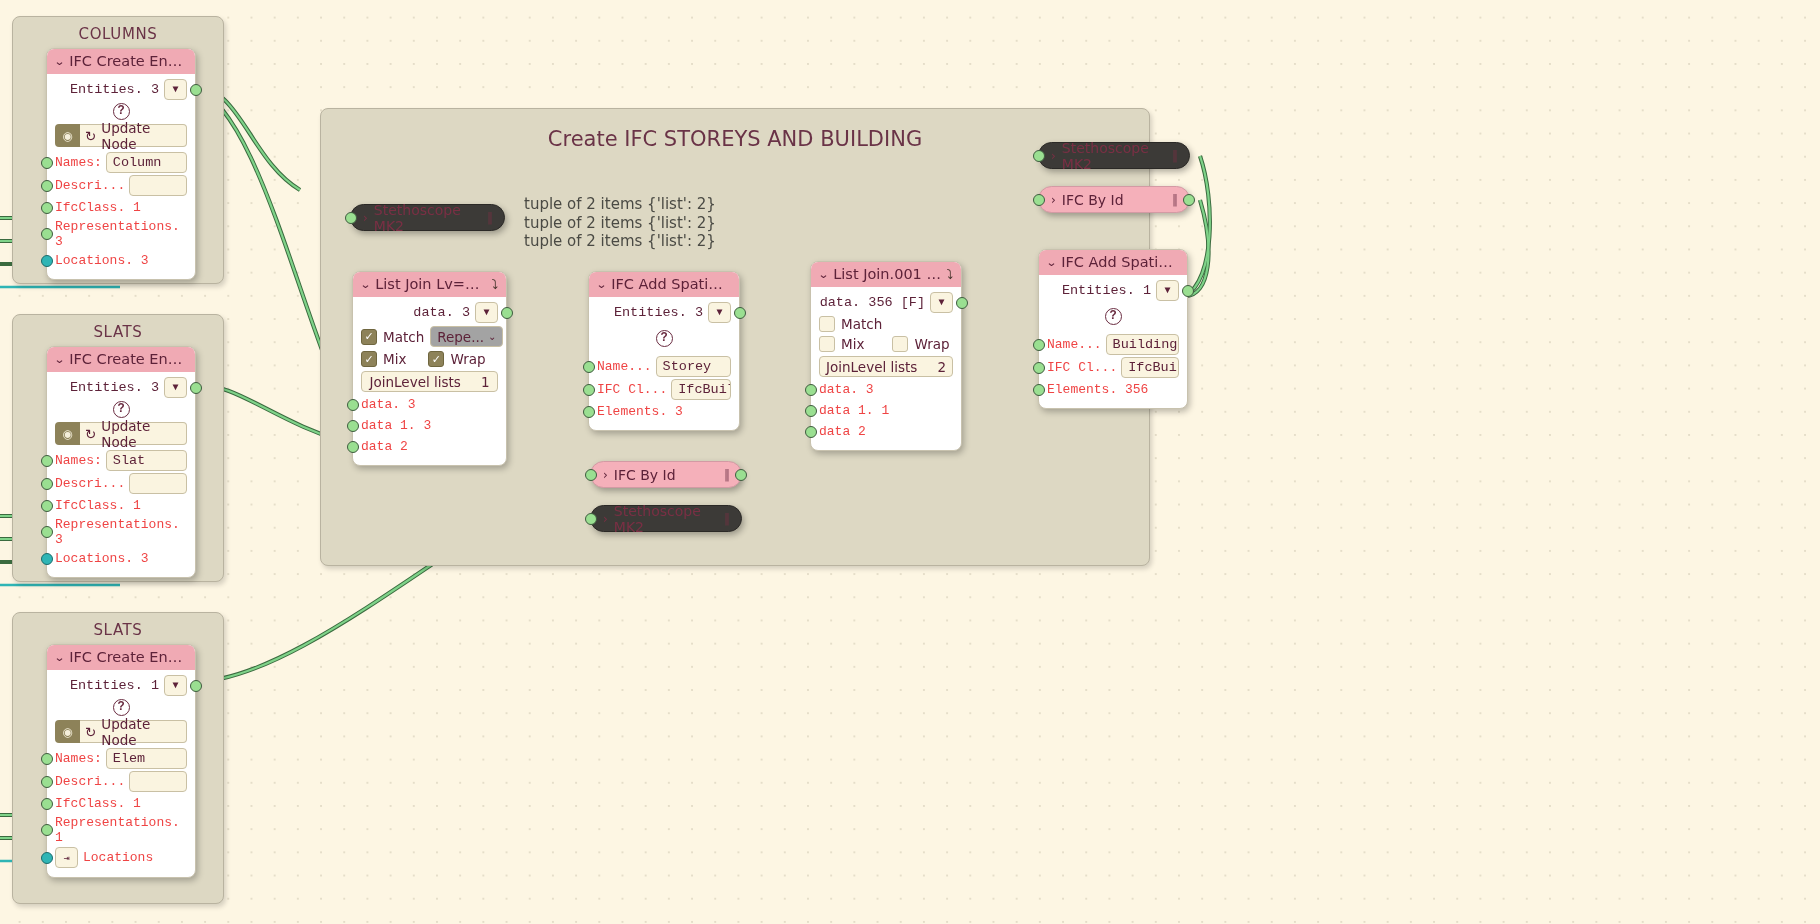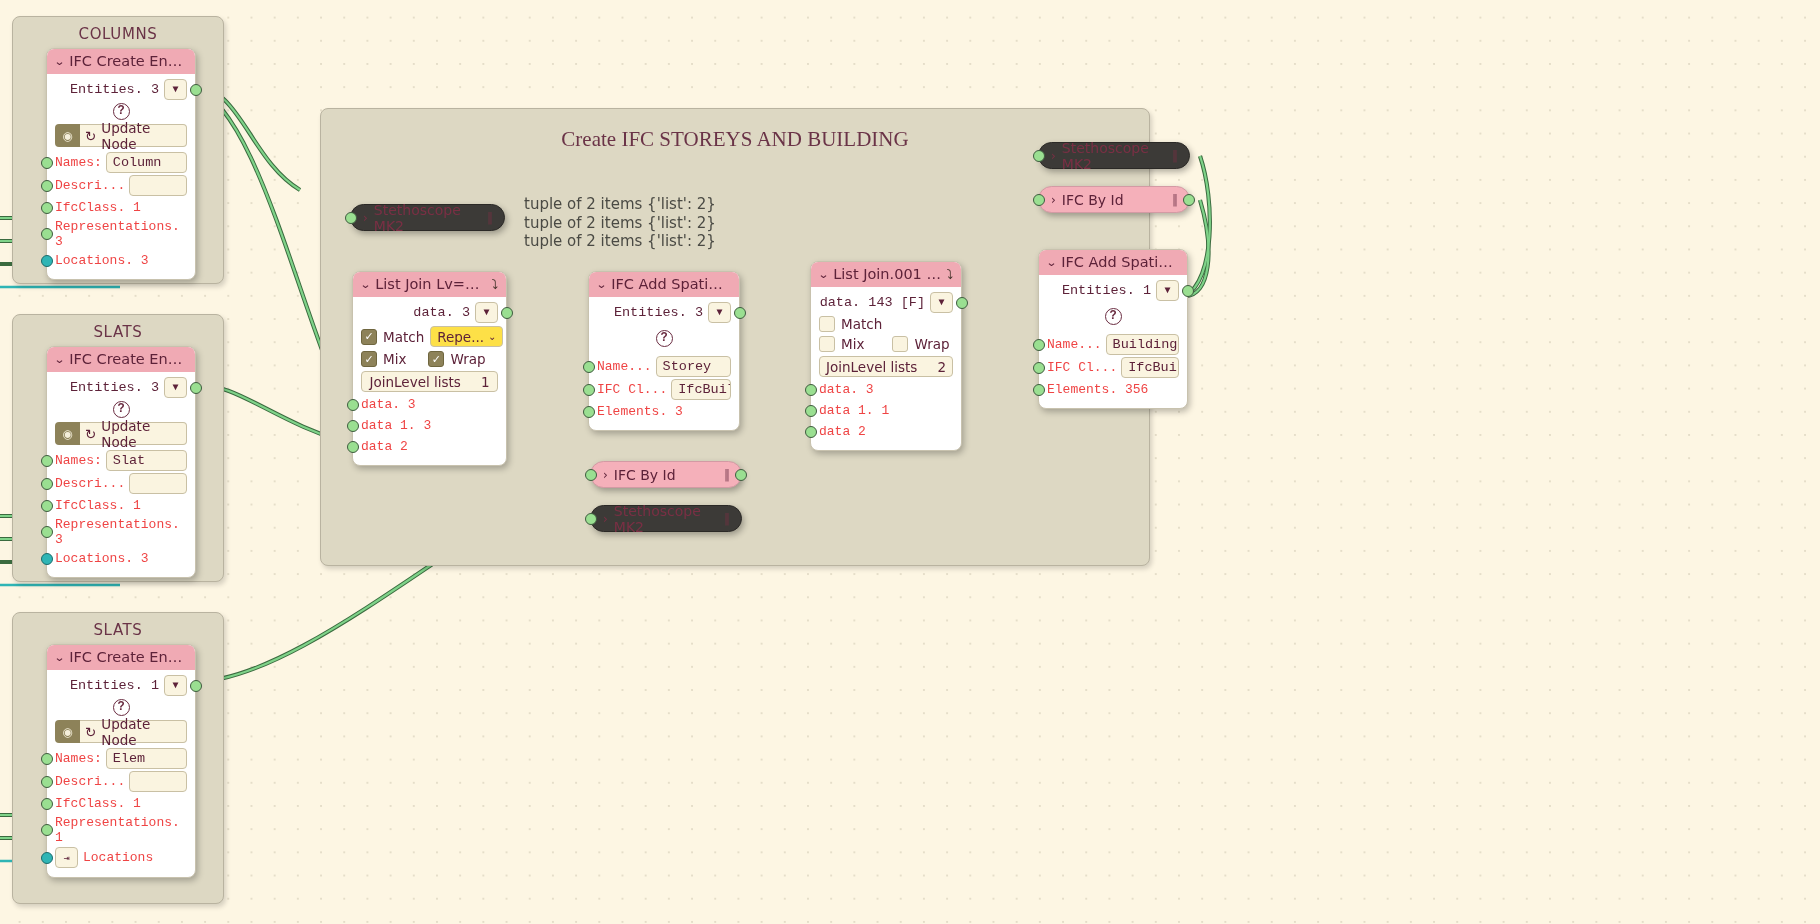--- a/index.html
+++ b/index.html
@@ -150,21 +150,21 @@
     border-radius: 3px;
     border: 1px solid #c9c0a4;
     background: #faf4e0;
     display: inline-flex; align-items: center; justify-content: center;
     font-size: 11px; color: #fff;
     flex: 0 0 auto;
   }
   .cb.on { background: #8d8259; border-color: #6f663f; }
   .cb-label { font-size: 13.5px; color: #5d2239; }
   .enum {
-    background: #fde047; border: 1px solid #c9c0a4; border-radius: 4px;
+    background: #a3a3a3; border: 1px solid #c9c0a4; border-radius: 4px;
     height: 21px; display: flex; align-items: center; justify-content: center;
     gap: 4px; font-size: 13.5px; color: #5d2239; padding: 0 6px;
   }
   .numfield {
     background: #faf4e0; border: 1px solid #c9c0a4; border-radius: 4px;
     height: 21px; margin: 2px 8px;
     display: flex; align-items: center; justify-content: center;
     gap: 20px;
     font-size: 13.5px; color: #5d2239;
   }
@@ -268,21 +268,21 @@
 
   <div class="frame" style="left:12px; top:16px; width:212px; height:268px;">
     <div class="frame-label">COLUMNS</div>
   </div>
   <div class="frame" style="left:12px; top:314px; width:212px; height:268px;">
     <div class="frame-label">SLATS</div>
   </div>
   <div class="frame" style="left:12px; top:612px; width:212px; height:292px;">
     <div class="frame-label">SLATS</div>
   </div>
-  <div class="frame" style="left:320px; top:108px; width:830px; height:458px;font-family:Liberation Serif, serif;">
+  <div class="frame" style="left:320px; top:108px; width:830px; height:458px;">
     <div class="frame-title-big">Create IFC STOREYS AND BUILDING</div>
   </div>
 
   <div class="node" style="left:46px; top:48px; width:150px;">
     <div class="node-header">
       <span class="chev">⌄</span>
       <span class="hdr-txt">IFC Create Entity</span>
     </div>
     <div class="node-body">
       <div class="row out">
@@ -517,21 +517,21 @@
   </div>
 
   <div class="node" style="left:810px; top:261px; width:152px;">
     <div class="node-header">
       <span class="chev">⌄</span>
       <span class="hdr-txt">List Join.001 Lv=2</span>
       <span class="wrenchicon">⤵</span>
     </div>
     <div class="node-body">
       <div class="row out">
-        <span>data. 143 [F]</span>
+        <span>data. 356 [F]</span>
         <span class="dropbtn">▼</span>
         <span class="socket out"></span>
       </div>
       <div class="cbrow">
         <span class="cb"></span>
         <span class="cb-label">Match</span>
       </div>
       <div class="cbrow">
         <span class="cb"></span>
         <span class="cb-label">Mix</span>

